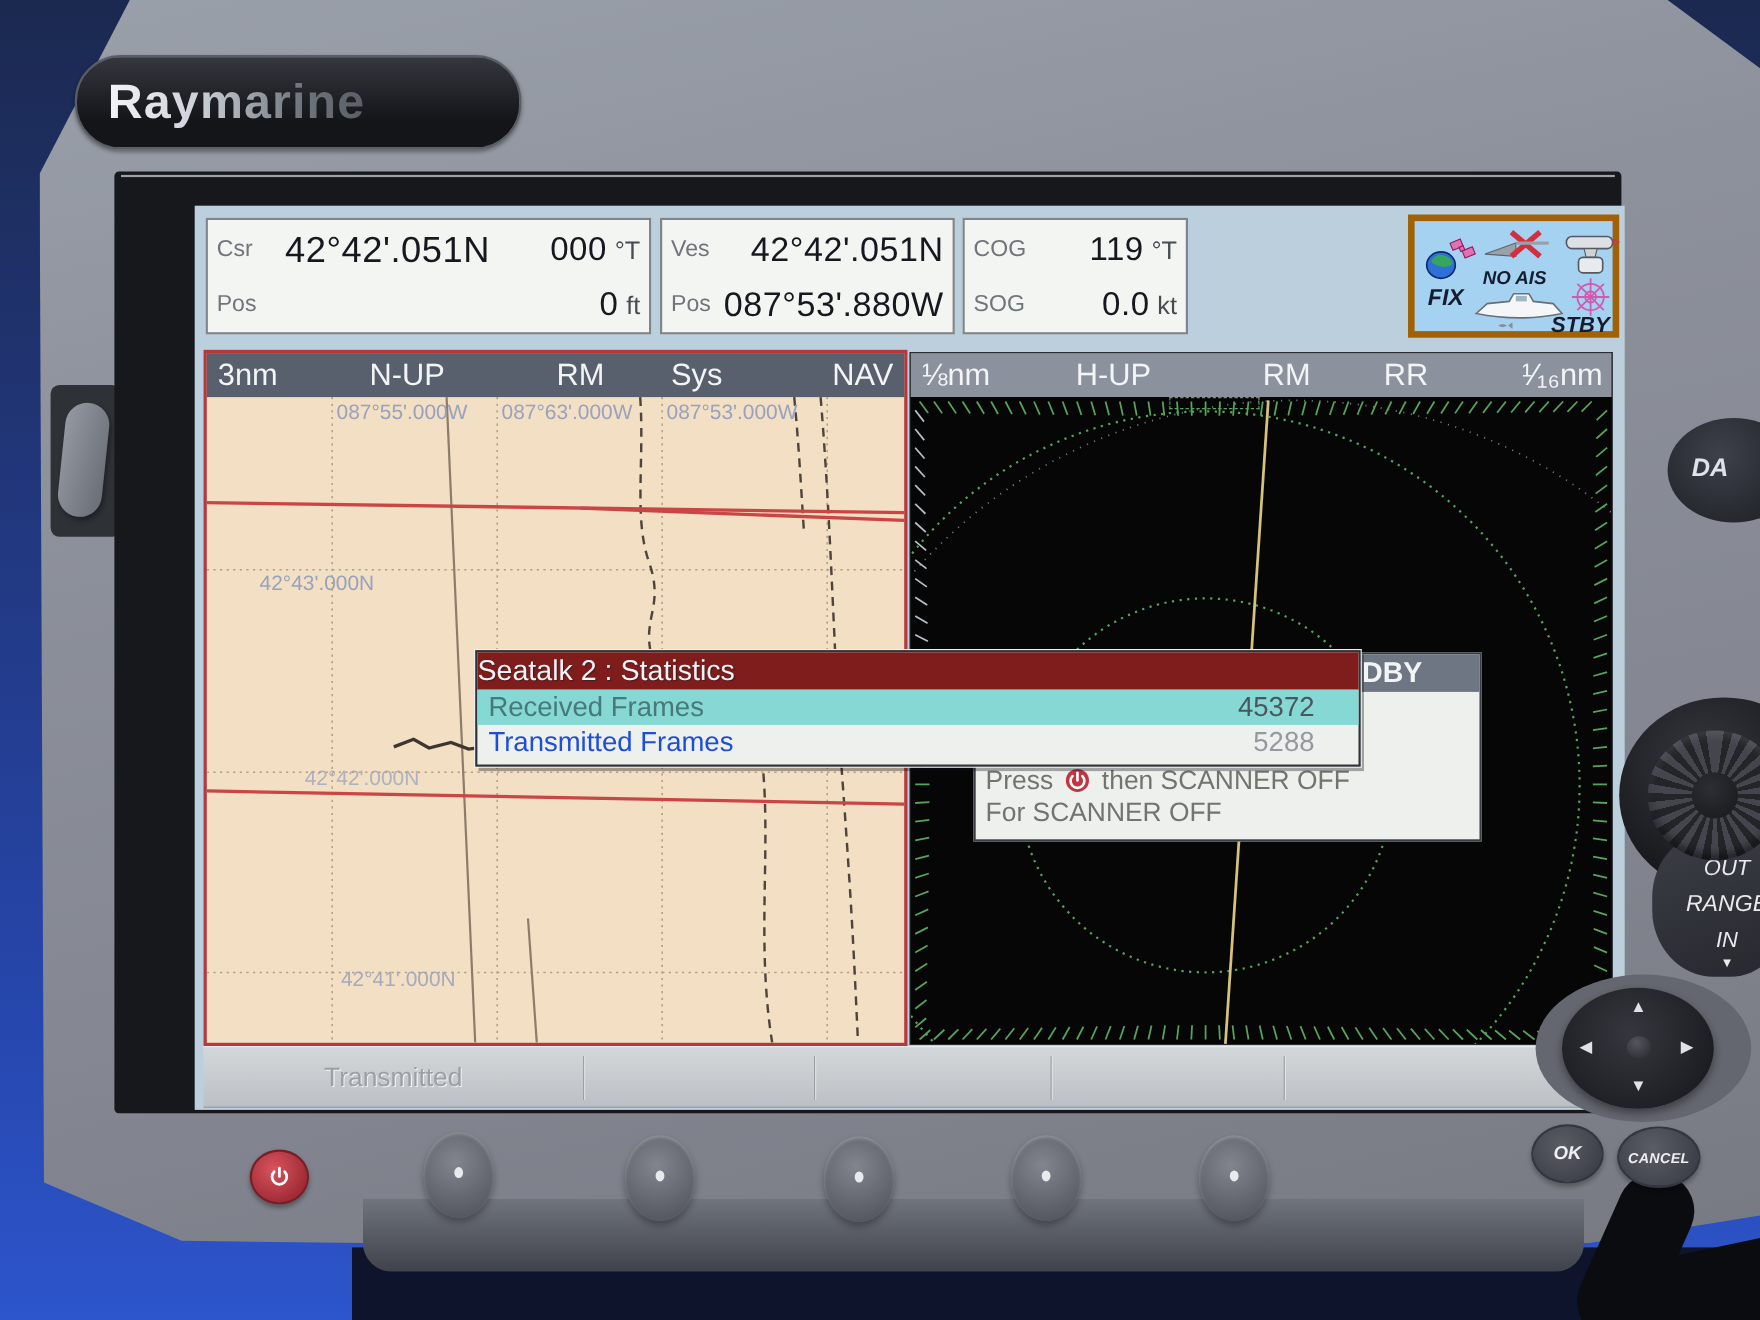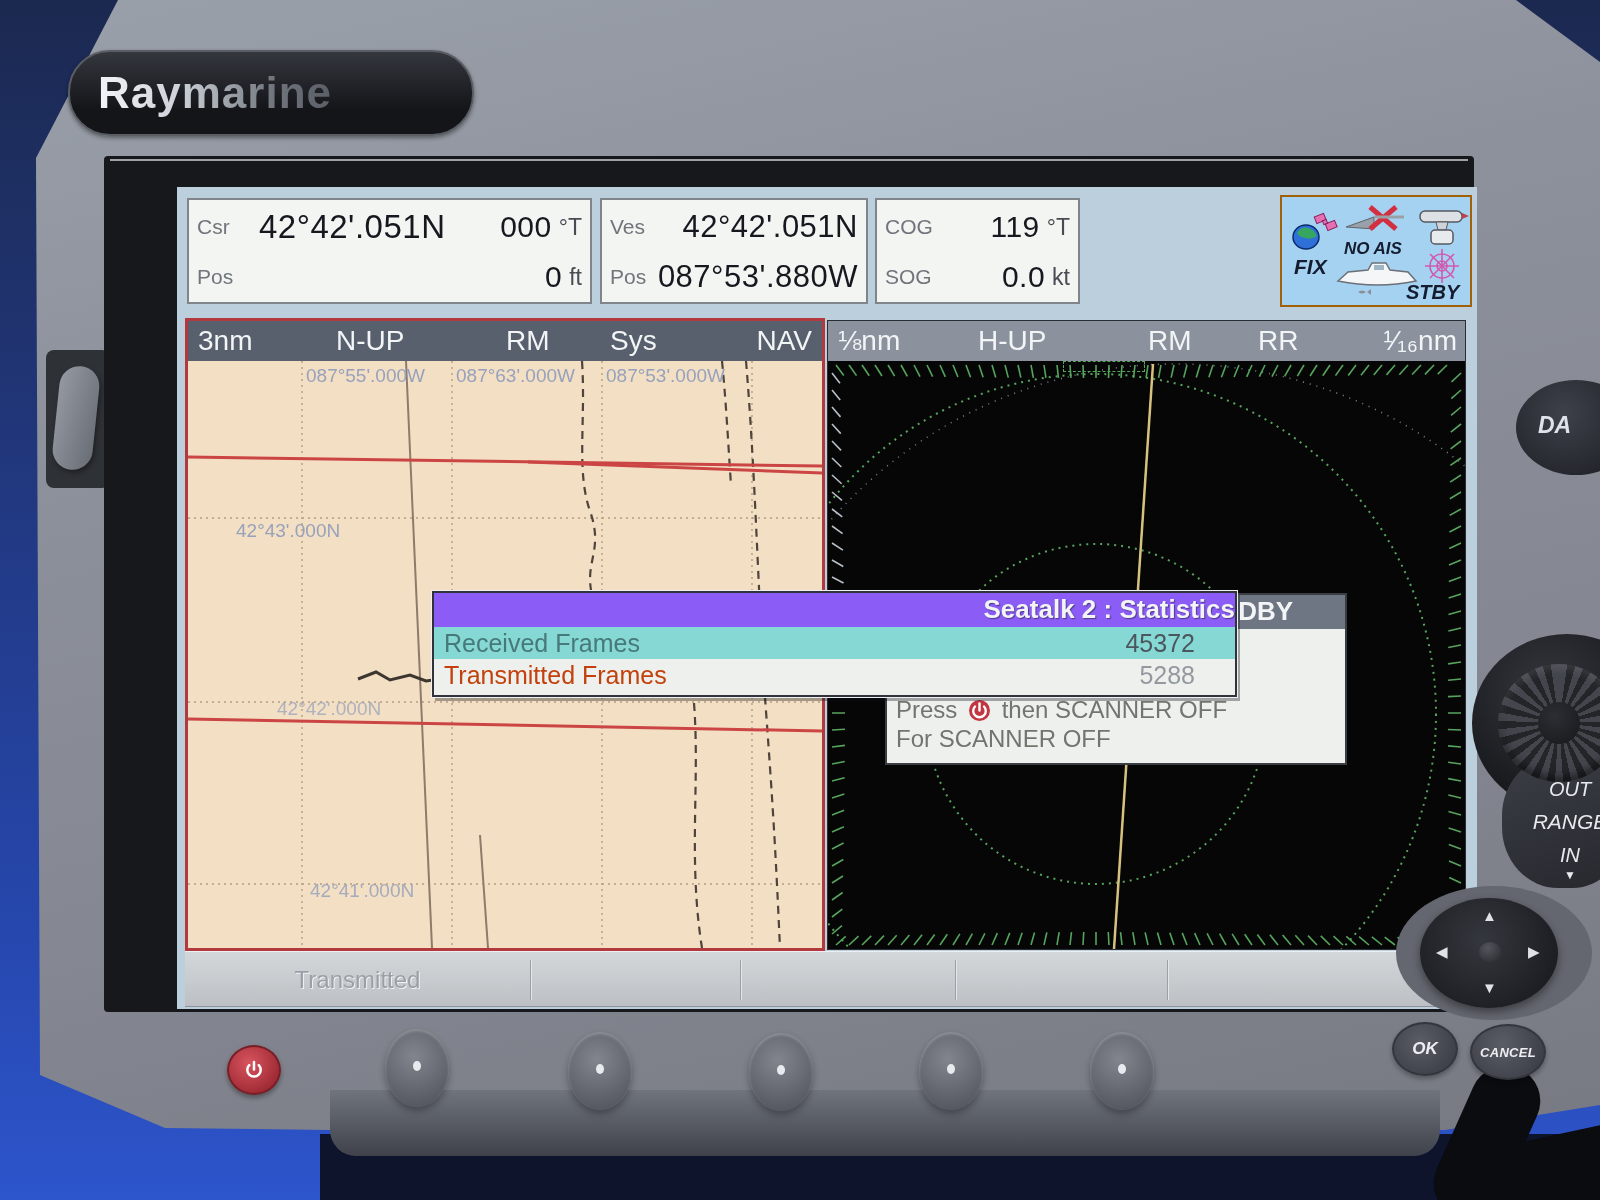--- a/index.html
+++ b/index.html
@@ -37,46 +37,46 @@
   .screen-frame::before{content:"";position:absolute;left:6px;top:3px;right:6px;height:2px;background:rgba(230,235,240,.65);}
   .screen{left:140px;top:187px;width:1300px;height:822px;background:#bccfdc;overflow:hidden;z-index:6;margin-left:37px;}
   
   .sbox{background:#f2f5f1;border:2px solid #7f858b;box-sizing:border-box;padding:2px 8px;}
   .srow{display:flex;align-items:center;height:50px;}
   .lbl{font-size:21px;color:#70757c;min-width:44px;}
   .val{font-size:33px;color:#15181e;letter-spacing:.5px;white-space:nowrap;}
   .unit{font-size:23px;color:#474c53;margin-left:7px;}
   .spacer{flex:1;}
   
-  .icon-panel{left:1103px;top:8px;width:192px;height:112px;background:#a6d2f2;border:2px solid #a16207;box-sizing:border-box;}
+  .icon-panel{left:1103px;top:8px;width:192px;height:112px;background:#a6d2f2;border:6px solid #a16207;box-sizing:border-box;}
   .badge-txt{font-style:italic;font-weight:bold;color:#141c30;}
   
   .chart-pane{left:8px;top:131px;width:640px;height:633px;border:3px solid #b23a3e;box-sizing:border-box;background:#f2dfc4;}
   .pane-hdr{position:relative;height:40px;display:block;}
   .chart-hdr{background:#58606d;}
   .radar-hdr{background:#8b929e;}
   .hdr-item{position:absolute;top:4px;font-size:28px;color:#f2f4f6;white-space:nowrap;}
   .chart-body{position:relative;width:634px;height:587px;overflow:hidden;}
   .geo-lbl{position:absolute;font-size:19px;color:#98a2bc;white-space:nowrap;}
   .radar-pane{left:650px;top:133px;width:639px;height:630px;background:#060607;border:1px solid #2a2d33;box-sizing:border-box;}
   .radar-body{position:relative;width:637px;height:588px;overflow:hidden;background:#060607;}
   .radar-box-mark{position:absolute;left:235px;top:0;width:80px;height:9px;border:1px dashed #57a45d;}
   
   .scanner-box{left:708px;top:406px;width:462px;height:172px;background:#eef0ee;border:2px solid #3a3e44;box-sizing:border-box;z-index:8;}
   .scanner-title{height:34px;background:#6e7684;color:#f2f4f6;font-weight:bold;font-size:26px;line-height:33px;padding-left:318px;overflow:hidden;white-space:nowrap;}
   .scanner-msg{position:absolute;left:9px;top:100px;font-size:24px;color:#70756e;line-height:29px;}
   .pwr-inline{display:inline-block;vertical-align:-4px;margin:0 4px;}
   .dialog{left:255px;top:404px;width:805px;height:106px;background:#edf0ec;border:2px solid #30343a;box-sizing:border-box;z-index:9;
     box-shadow:0 0 0 1px #eef0f2,3px 4px 0 rgba(15,18,24,.35);}
-  .dialog-title{height:34px;background:#8b5cf6;color:#f2f4f6;font-weight:bold;font-size:26px;line-height:33px;text-align:right;text-shadow:1px 1px 1px rgba(20,24,30,.5);}
+  .dialog-title{height:34px;background:#7f1d1d;color:#f2f4f6;font-weight:normal;font-size:26px;line-height:33px;text-align:left;text-shadow:1px 1px 1px rgba(20,24,30,.5);}
   .dlg-row{display:flex;align-items:center;height:32px;padding:0 40px 0 10px;}
   .dlg-row1{background:#85d8d3;}
   .dlg-row1 .dlg-lbl{color:#47797a;}
   .dlg-row1 .dlg-val{color:#4b565e;}
-  .dlg-row2 .dlg-lbl{color:#c2410c;}
+  .dlg-row2 .dlg-lbl{color:#1d4ed8;}
   .dlg-row2 .dlg-val{color:#94999f;}
   .dlg-lbl{font-size:25px;}
   .dlg-val{font-size:25px;margin-left:auto;}
   
   .softkey-bar{left:8px;top:764px;width:1284px;height:56px;background:linear-gradient(180deg,#d4d7da,#bcc0c4);
     border-top:1px solid #edf0f2;border-bottom:1px solid #8e9298;box-sizing:border-box;}
   .sk-div{position:absolute;top:8px;width:1px;height:40px;background:#9aa0a6;box-shadow:1px 0 0 #e4e7ea;}
   .sk-label{position:absolute;left:0;top:14px;width:345px;text-align:center;font-size:24px;color:#9aa0a8;text-shadow:1px 1px 0 rgba(255,255,255,.75);}
   
   .pwr-btn{left:227px;top:1045px;width:50px;height:46px;border-radius:50%;z-index:7;

